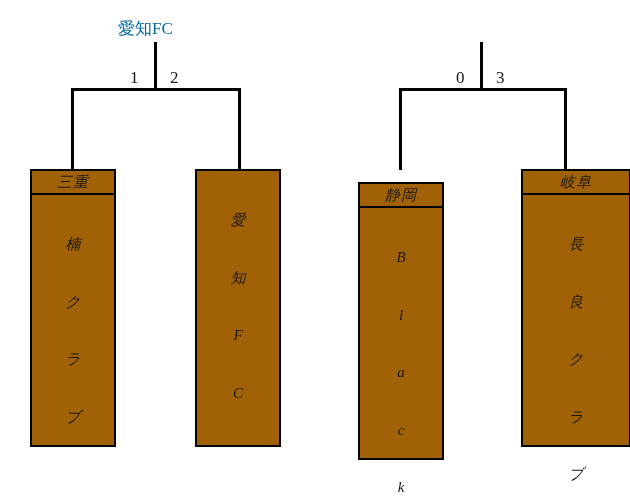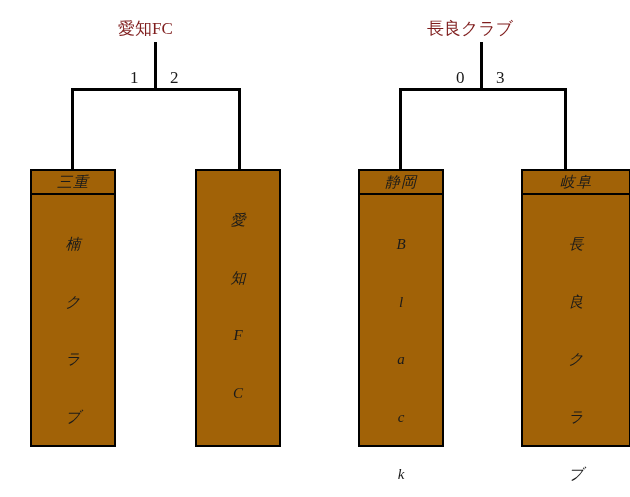--- a/index.html
+++ b/index.html
@@ -19,21 +19,21 @@
     overflow: hidden;
   }
 
   
   .match-title {
     position: absolute;
     font-size: 17px;
     line-height: 1;
     letter-spacing: 0px;
     white-space: nowrap;
-    color: #7f1d1d;
+    color: #0369a1;
   }
 
   
   .score {
     position: absolute;
     font-size: 17px;
     line-height: 1;
     color: #1a1a1a;
   }
 
@@ -115,32 +115,31 @@
     <div class="team-body">
       <div class="vert-text">
         <span class="ch">愛</span>
         <span class="ch">知</span>
         <span class="ch">F</span>
         <span class="ch">C</span>
       </div>
     </div>
   </div>
 
-  <div class="match-title" style="left:427px; top:20px;">長良クラブ</div>
 
   <div class="stroke stroke-v" style="left:480px; top:42px; height:47px;"></div>
 
   <div class="score" style="left:456px; top:69px;">0</div>
   <div class="score" style="left:496px; top:69px;">3</div>
 
   <div class="stroke stroke-h" style="left:399px; top:88px; width:168px;"></div>
   <div class="stroke stroke-v" style="left:399px; top:88px; height:82px;"></div>
   <div class="stroke stroke-v" style="left:564px; top:88px; height:82px;"></div>
 
-  <div class="team-box" style="left:358px; top:169px; width:86px; height:278px;">
+  <div class="team-box" style="left:358px; top:182px; width:86px; height:278px;">
     <div class="team-header">静岡</div>
     <div class="team-body">
       <div class="vert-text">
         <span class="ch">B</span>
         <span class="ch">l</span>
         <span class="ch">a</span>
         <span class="ch">c</span>
         <span class="ch">k</span>
         
         

